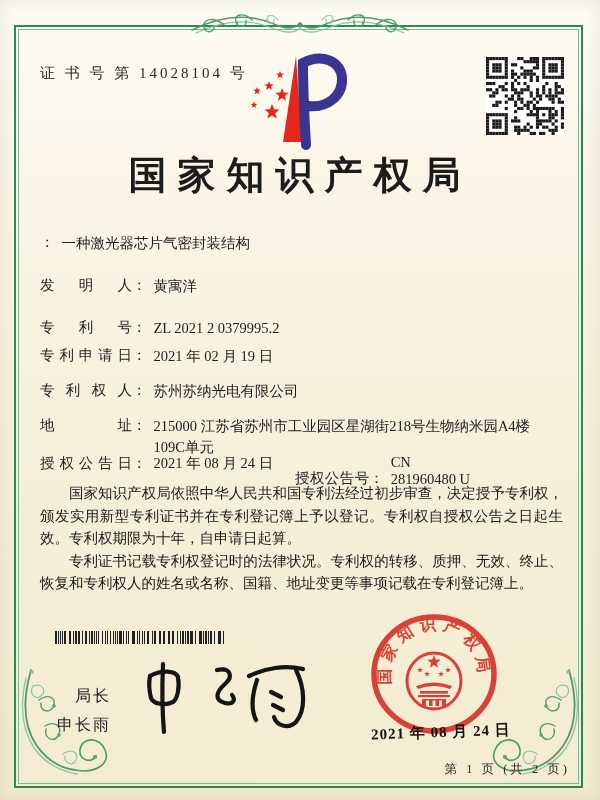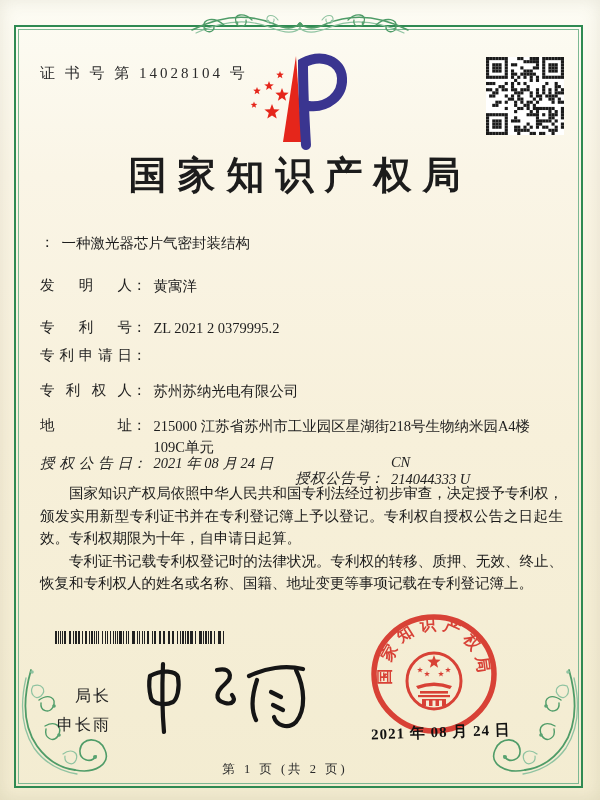--- a/index.html
+++ b/index.html
@@ -23,33 +23,33 @@
   .cert-no { position:absolute; left:40px; top:64px; font-size:15px; letter-spacing:3px; color:#2b2b2b; }
   .logo { position:absolute; left:242px; top:50px; width:120px; height:103px; }
   .qr { position:absolute; left:486px; top:57px; width:78px; height:78px; background:#fff; }
   .title { position:absolute; left:0; right:0; top:150px; text-align:center;
     font-size:38px; font-weight:bold; letter-spacing:11px; color:#1c1c1c; }
   .frow { position:absolute; left:40px; font-size:14.5px; color:#1e1e1e; display:flex; }
   .flabel { display:inline-block; width:92px; text-align:justify; text-align-last:justify; }
   .fcolon { display:inline-block; margin-right:7px; }
   .fvalue { display:inline-block; max-width:380px; line-height:21px; }
   .r0{top:233px}.r1{top:276px}.r2{top:318px}.r3{top:346px}.r4{top:381px}.r5{top:416px}
-  .grant { position:absolute; left:40px; top:454px; font-size:14.5px; display:flex;font-style:italic; }
+  .grant { position:absolute; left:40px; top:454px; font-size:14.5px; display:flex; }
   .gpair2 { position:absolute; left:255px; top:0; display:flex;align-items:flex-end; }
   .paras { position:absolute; left:40px; right:37px; top:482px;
     font-size:14.5px; line-height:22.5px; text-align:justify; color:#1a1a1a; }
   .paras p { text-indent:2em; }
   .barcode { position:absolute; left:55px; top:631px; width:170px; height:13px; }
   .signer { position:absolute; left:57px; top:681px; font-family:"Liberation Sans","DejaVu Sans",sans-serif;
     font-size:16px; line-height:29px; color:#232323; letter-spacing:2px;text-align:right; }
   .signature { position:absolute; left:133px; top:650px; width:195px; height:100px; }
   .seal { position:absolute; left:357px; top:607px; width:154px; height:144px; opacity:.93; }
   .seal-date { position:absolute; left:371px; top:723px; font-size:15px; font-weight:bold;
     letter-spacing:1px; color:#111; transform:rotate(-2deg); }
-  .footer { position:absolute; left:0; right:30px; top:761px; text-align:center;
+  .footer { position:absolute; left:0; right:30px; top:761px; text-align:right;
     font-size:12.5px; letter-spacing:3px; color:#2a2a2a; }
   .gs { stroke:#4f9c68; fill:none; stroke-linecap:round; }
   .gs2 { stroke:#8fc3a1; fill:none; stroke-linecap:round; }
 </style>
 </head>
 <body>
 
 <div class="page">
 
   <div class="frame-outer">
@@ -421,40 +421,41 @@
     <span class="fvalue">黄寓洋</span>
   </div>
   <div class="frow r2">
     <span class="flabel">专利号</span>
       <span class="fcolon">：</span>
     <span class="fvalue">ZL 2021 2 0379995.2</span>
   </div>
   <div class="frow r3">
     <span class="flabel">专利申请日</span>
       <span class="fcolon">：</span>
+    <span class="fvalue">2021 年 02 月 19 日</span>
   </div>
   <div class="frow r4">
     <span class="flabel">专利权人</span>
       <span class="fcolon">：</span>
     <span class="fvalue">苏州苏纳光电有限公司</span>
   </div>
   <div class="frow r5">
     <span class="flabel">地址</span>
       <span class="fcolon">：</span>
     <span class="fvalue">215000 江苏省苏州市工业园区星湖街218号生物纳米园A4楼109C单元</span>
   </div>
 
   <div class="grant">
     <span class="flabel">授权公告日</span>
       <span class="fcolon">：</span>
     <span>2021 年 08 月 24 日</span>
     <span class="gpair2">
       <span class="flabel">授权公告号</span>
         <span class="fcolon">：</span>
-      <span>CN 214044333 U</span>
+      <span>CN 281960480 U</span>
     </span>
   </div>
 
   <div class="paras">
     <p>国家知识产权局依照中华人民共和国专利法经过初步审查，决定授予专利权，颁发实用新型专利证书并在专利登记簿上予以登记。专利权自授权公告之日起生效。专利权期限为十年，自申请日起算。</p>
     <p>专利证书记载专利权登记时的法律状况。专利权的转移、质押、无效、终止、恢复和专利权人的姓名或名称、国籍、地址变更等事项记载在专利登记簿上。</p>
   </div>
 
   <svg class="barcode" id="barSvg" viewBox="0 0 170 13" preserveAspectRatio="none">
       <rect x="0" y="0" width="2" height="13" fill="#222"></rect>

